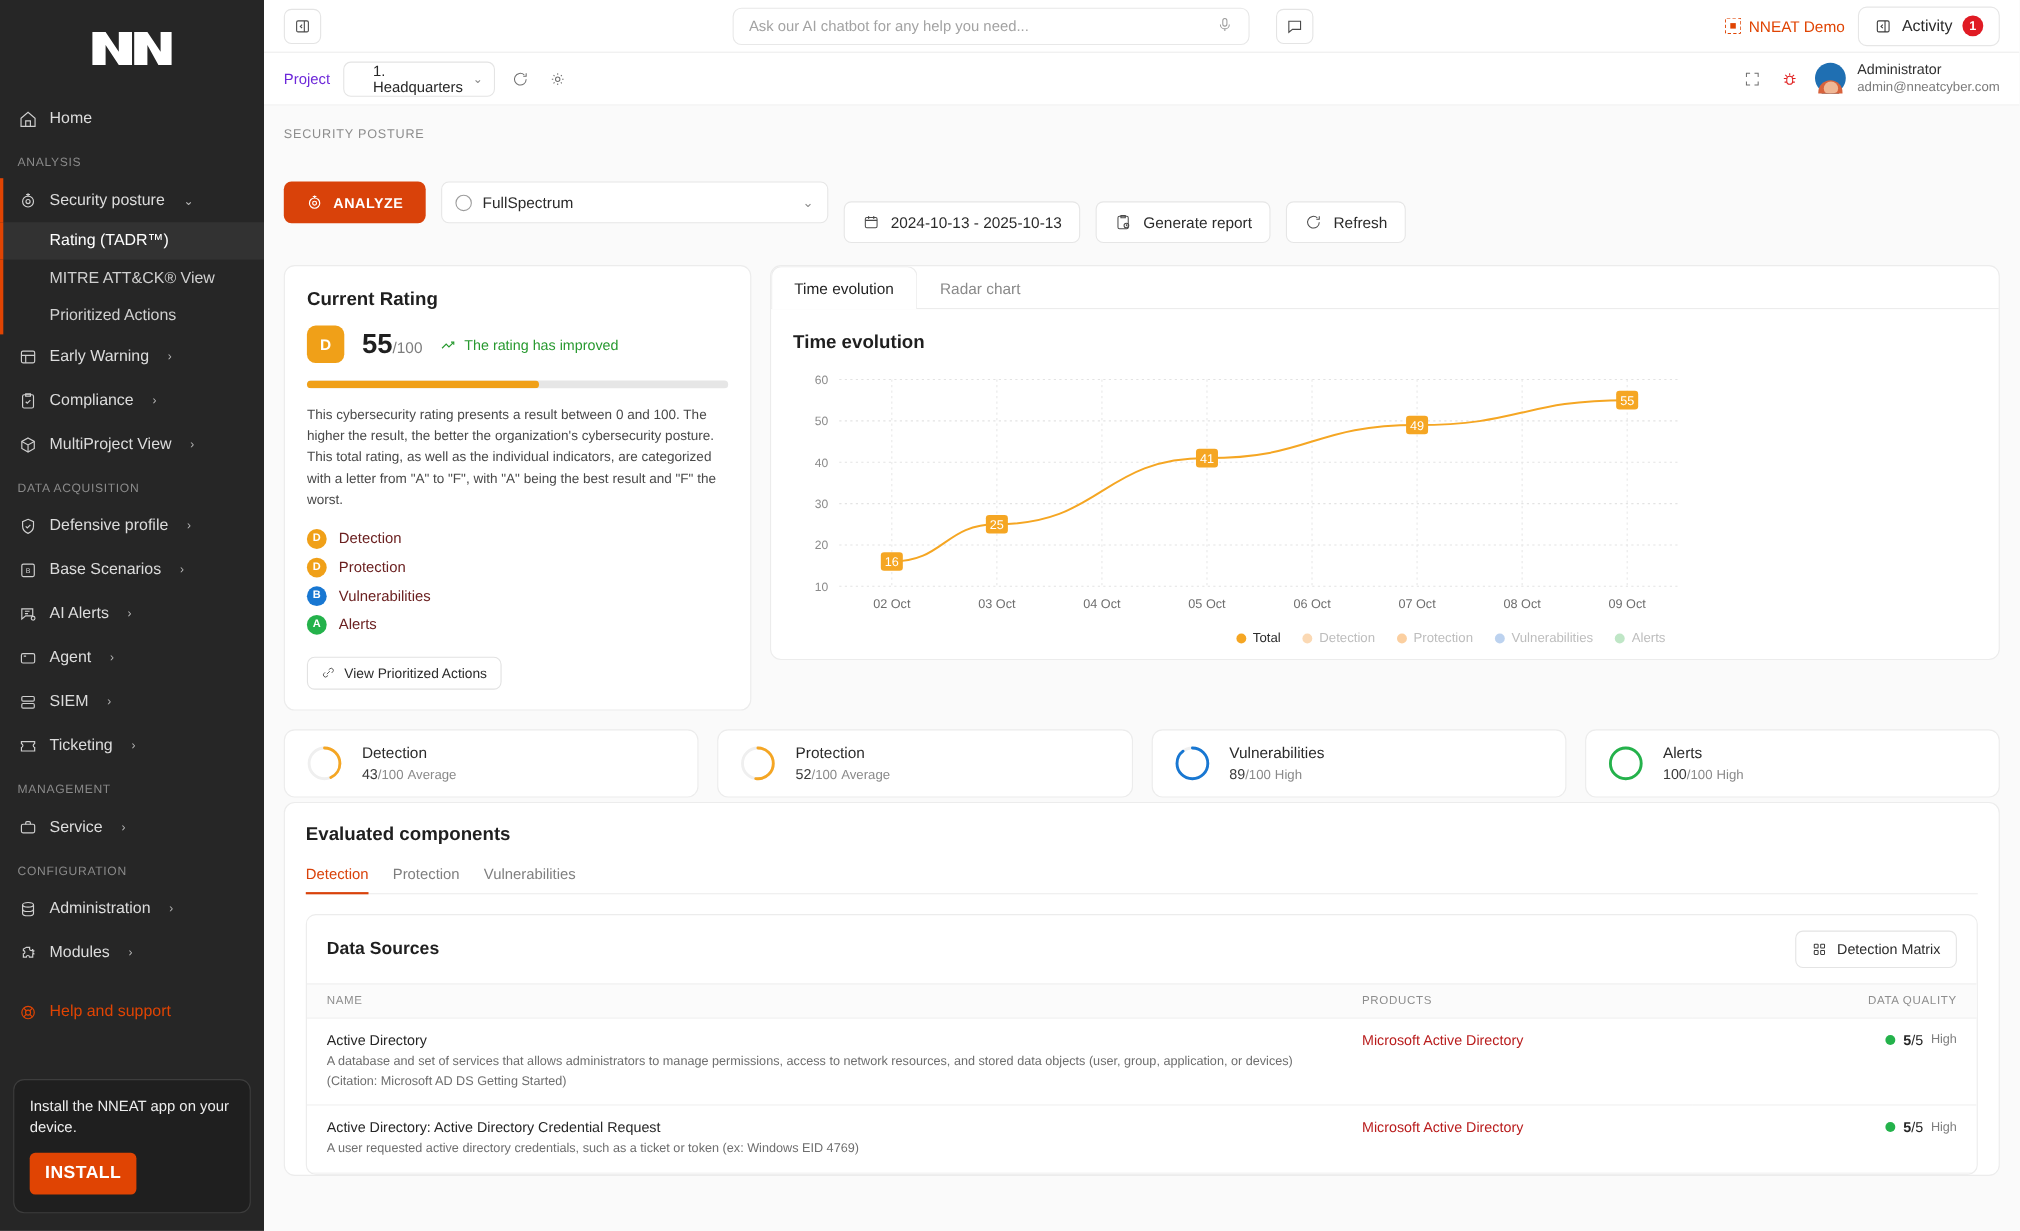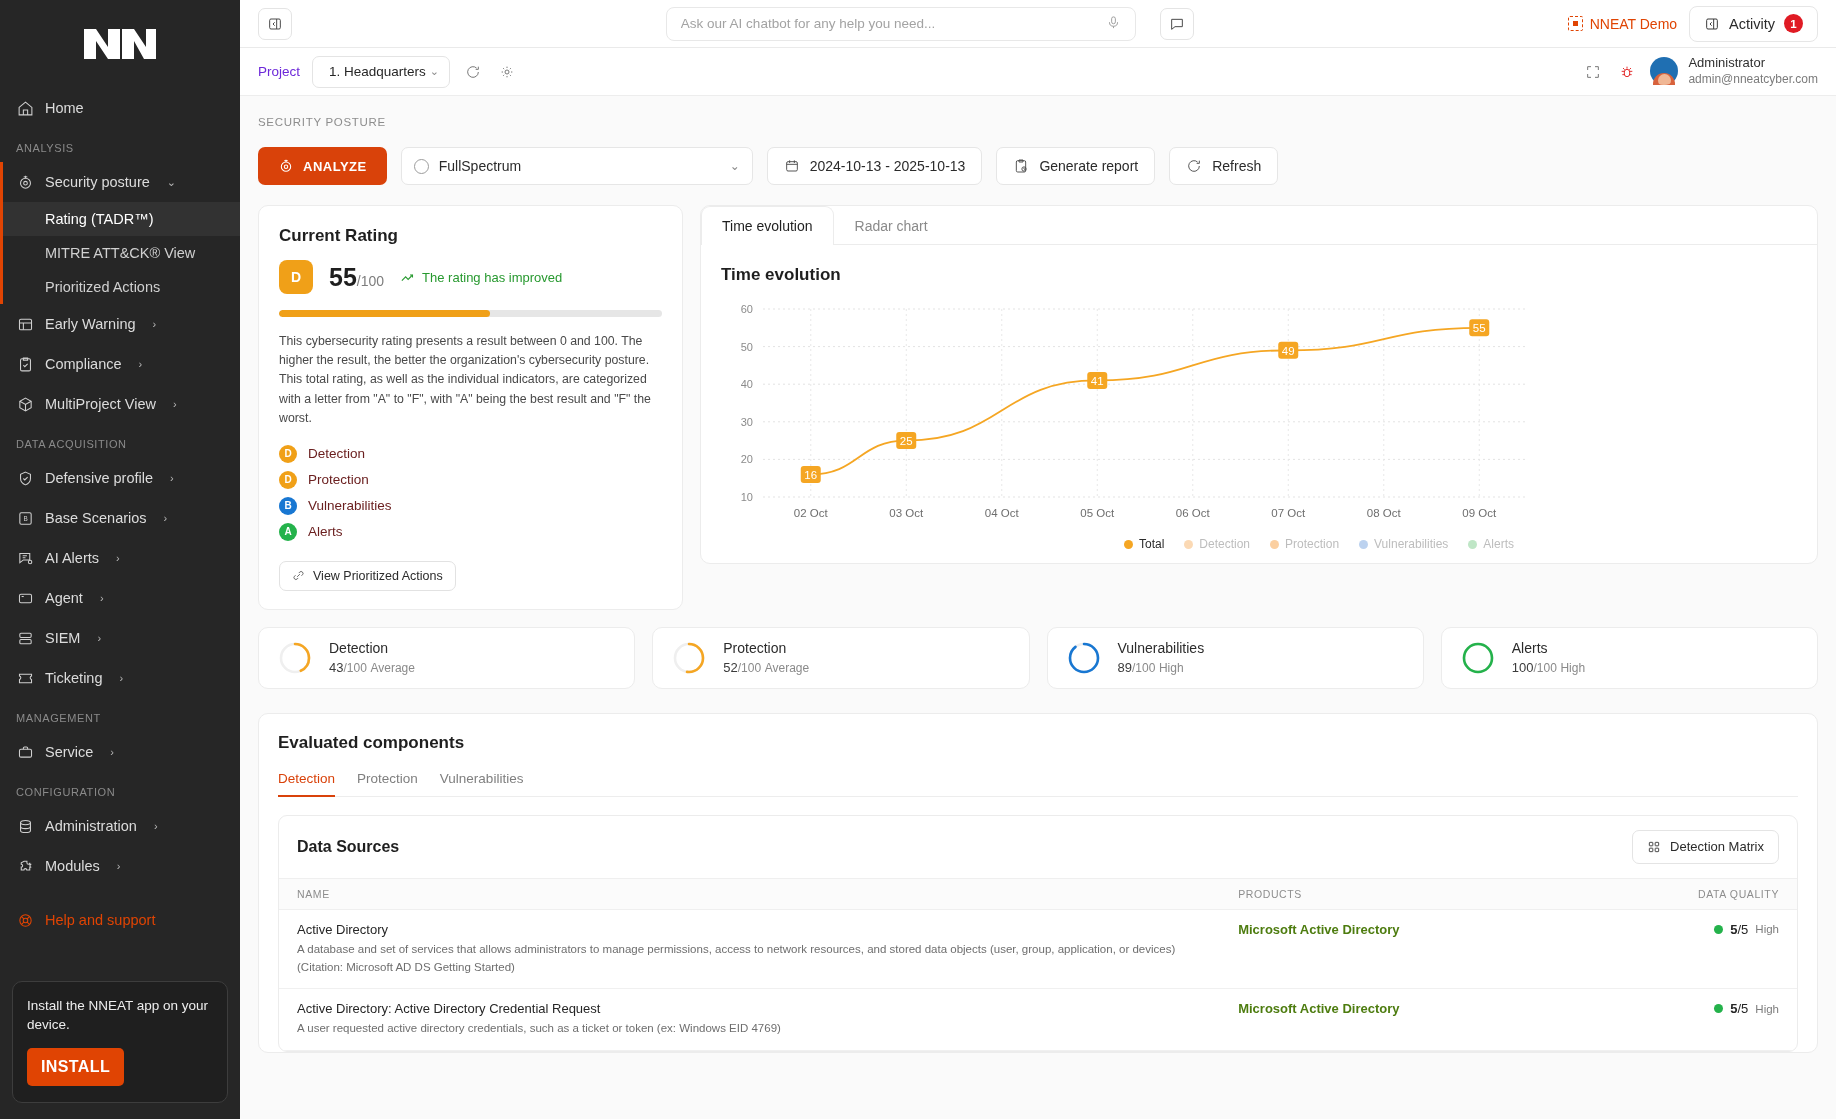--- a/index.html
+++ b/index.html
@@ -102,21 +102,21 @@
     font-size: 11.5px; font-weight: 700; display: flex; align-items: center; justify-content: center; padding: 0 5px;
   }
 
   .projectbar {
     height: 48px; flex: 0 0 48px; background: #fff; border-bottom: 1px solid #ededed;
     display: flex; align-items: center; padding: 0 18px; gap: 12px;
   }
   .proj-label { font-size: 13.5px; color: #6d28d9; }
   .proj-select {
     width: 138px; height: 32px; border: 1px solid #e4e4e4; border-radius: 7px; background: #fff;
-    display: flex; align-items: center; justify-content: space-between; padding: 0 10px 0 16px;
+    display: flex; align-items: center; justify-content: space-between; padding: 0 10px 0 26px;
     font-size: 13.5px; color: #262626; cursor: pointer;
   }
   .proj-select .cv { font-size: 11px; color: #8b8b8b; }
   .mini-ic { width: 22px; height: 22px; display: flex; align-items: center; justify-content: center; cursor: pointer; }
   .mini-ic svg { width: 16px; height: 16px; stroke: #6e6e6e; fill: none; stroke-width: 1.4; }
   .spacer { flex: 1 1 auto; }
   .user-box { display: flex; align-items: center; gap: 10px; cursor: pointer; }
   .avatar {
     width: 28px; height: 28px; border-radius: 50%;
     background: #1f6fb2; display: flex; align-items: flex-end; justify-content: center; overflow: hidden;
@@ -146,21 +146,21 @@
   .analyze-btn svg { width: 16px; height: 16px; stroke: #fff; fill: none; stroke-width: 1.6; }
   .tool-select {
     height: 38px; width: 352px; border: 1px solid #e6e6e6; border-radius: 7px; background: #fff;
     display: flex; align-items: center; padding: 0 12px; gap: 10px; cursor: pointer; font-size: 14px; color: #2b2b2b;
   }
   .tool-select .circ { width: 15px; height: 15px; border: 1.3px solid #9d9d9d; border-radius: 50%; flex: 0 0 15px; }
   .tool-select .cv { margin-left: auto; font-size: 12px; color: #8b8b8b; }
   .tool-btn {
     height: 38px; border: 1px solid #e6e6e6; border-radius: 7px; background: #fff;
     display: flex; align-items: center; gap: 10px; padding: 0 16px; cursor: pointer;
-    font-size: 14px; color: #2b2b2b; font-family: inherit; white-space: nowrap;
+    font-size: 14px; color: #2b2b2b; font-family: inherit; white-space: nowrap; margin-top: 36px;
   }
   .tool-btn svg { width: 16px; height: 16px; stroke: #4a4a4a; fill: none; stroke-width: 1.4; }
 
   .row-cards { display: flex; gap: 17px; margin-top: 20px; align-items: flex-start; }
 
   .card { background: #fff; border: 1px solid #ececec; border-radius: 10px; }
   .rating-card { width: 425px; flex: 0 0 425px; padding: 20px 20px 18px 20px; }
   .rating-title { font-size: 17px; font-weight: 700; color: #1f1f1f; }
   .rating-row { display: flex; align-items: center; gap: 16px; margin-top: 14px; }
   .grade-box {
@@ -205,21 +205,21 @@
 
   .gauges { display: flex; gap: 17px; margin-top: 17px; }
   .gauge-card {
     flex: 1 1 0; background: #fff; border: 1px solid #ececec; border-radius: 10px;
     padding: 16px 18px; display: flex; align-items: center; gap: 16px; height: 62px;
   }
   .gauge-card .g-txt .g1 { font-size: 14px; color: #2b2b2b; }
   .gauge-card .g-txt .g2 { font-size: 13px; color: #3b3b3b; margin-top: 4px; }
   .gauge-card .g-txt .g2 .unit { color: #8a8a8a; font-size: 12px; }
 
-  .eval-card { margin-top: 24px; background: #fff; border: 1px solid #ececec; border-radius: 10px; padding: 19px 19px 0 19px; }
+  .eval-card { margin-top: 4px; background: #fff; border: 1px solid #ececec; border-radius: 10px; padding: 19px 19px 0 19px; }
   .eval-title { font-size: 17px; font-weight: 700; color: #1f1f1f; }
   .eval-tabs { display: flex; gap: 22px; margin-top: 18px; border-bottom: 1px solid #ededed; }
   .eval-tab { padding-bottom: 9px; font-size: 13.5px; color: #7f7f7f; cursor: pointer; border-bottom: 2px solid transparent; margin-bottom: -1px; }
   .eval-tab.active { color: #d9420a; border-bottom-color: #d9420a; }
 
   .ds-card { margin-top: 18px; border: 1px solid #ececec; border-radius: 9px; overflow: hidden; }
   .ds-head { display: flex; align-items: center; padding: 14px 18px; }
   .ds-title { font-size: 16px; font-weight: 700; color: #1f1f1f; }
   .dm-btn {
     margin-left: auto; height: 34px; display: flex; align-items: center; gap: 9px;
@@ -229,21 +229,21 @@
   .dm-btn svg { width: 14px; height: 14px; }
   table.ds { width: 100%; border-collapse: collapse; }
   table.ds th {
     text-align: left; font-size: 10.5px; font-weight: 400; letter-spacing: .6px;
     color: #8d8d8d; padding: 9px 18px; background: #fbfbfb;
     border-top: 1px solid #efefef; border-bottom: 1px solid #efefef; text-transform: uppercase;
   }
   table.ds td { padding: 12px 18px; border-bottom: 1px solid #f0f0f0; vertical-align: top; }
   .ds-name { font-size: 13px; color: #262626; }
   .ds-desc { font-size: 11.5px; color: #6e6e6e; line-height: 1.55; margin-top: 4px; max-width: 1050px; }
-  .ds-prod { font-size: 13px; color: #4d7c0f; white-space: nowrap; font-weight: bold; }
+  .ds-prod { font-size: 13px; color: #b91c1c; white-space: nowrap; }
   .dq { display: flex; align-items: center; gap: 7px; white-space: nowrap; }
   .dq .dot { width: 9px; height: 9px; border-radius: 50%; background: #24b24b; flex: 0 0 9px; }
   .dq .val { font-size: 13px; font-weight: 700; color: #262626; }
   .dq .val .slash { font-weight: 400; }
   .dq .lvl { font-size: 11.5px; color: #7d7d7d; }
 </style>
 </head>
 <body>
 
 <div class="app">

